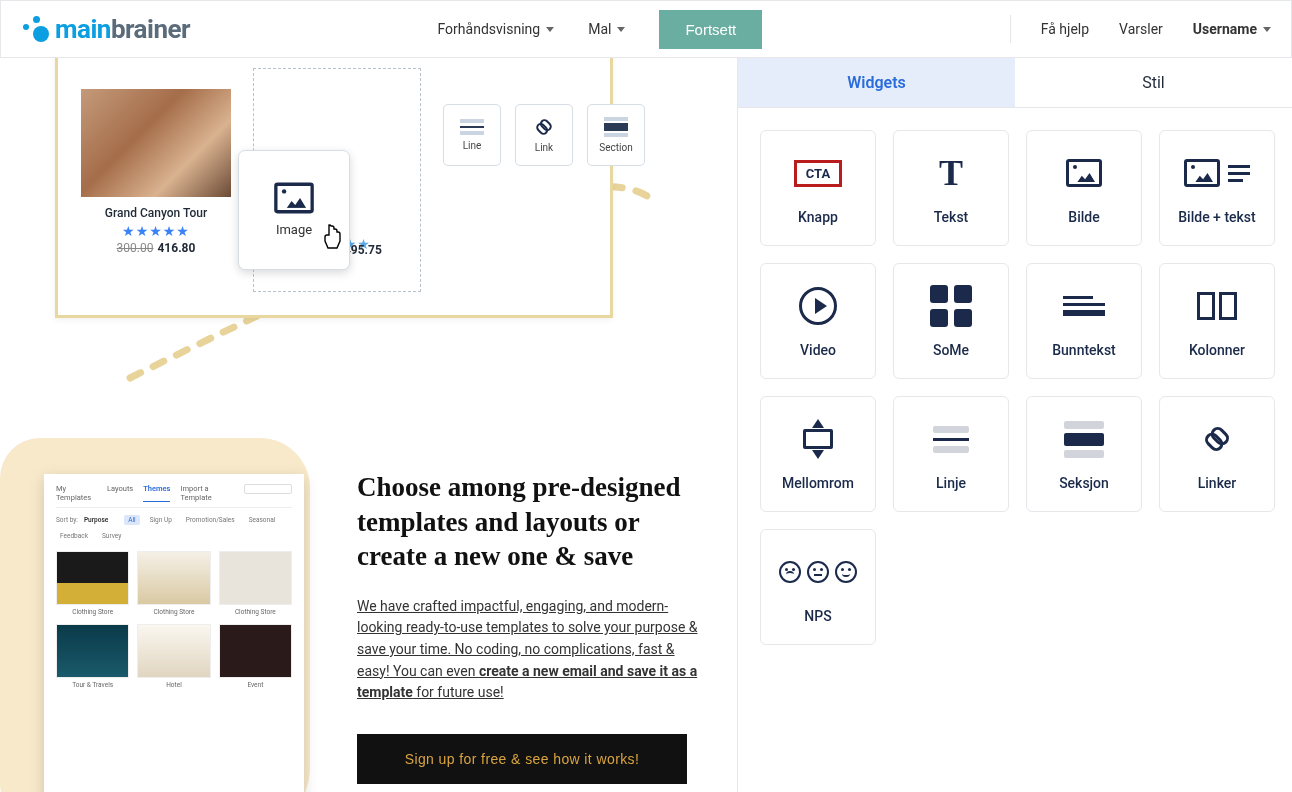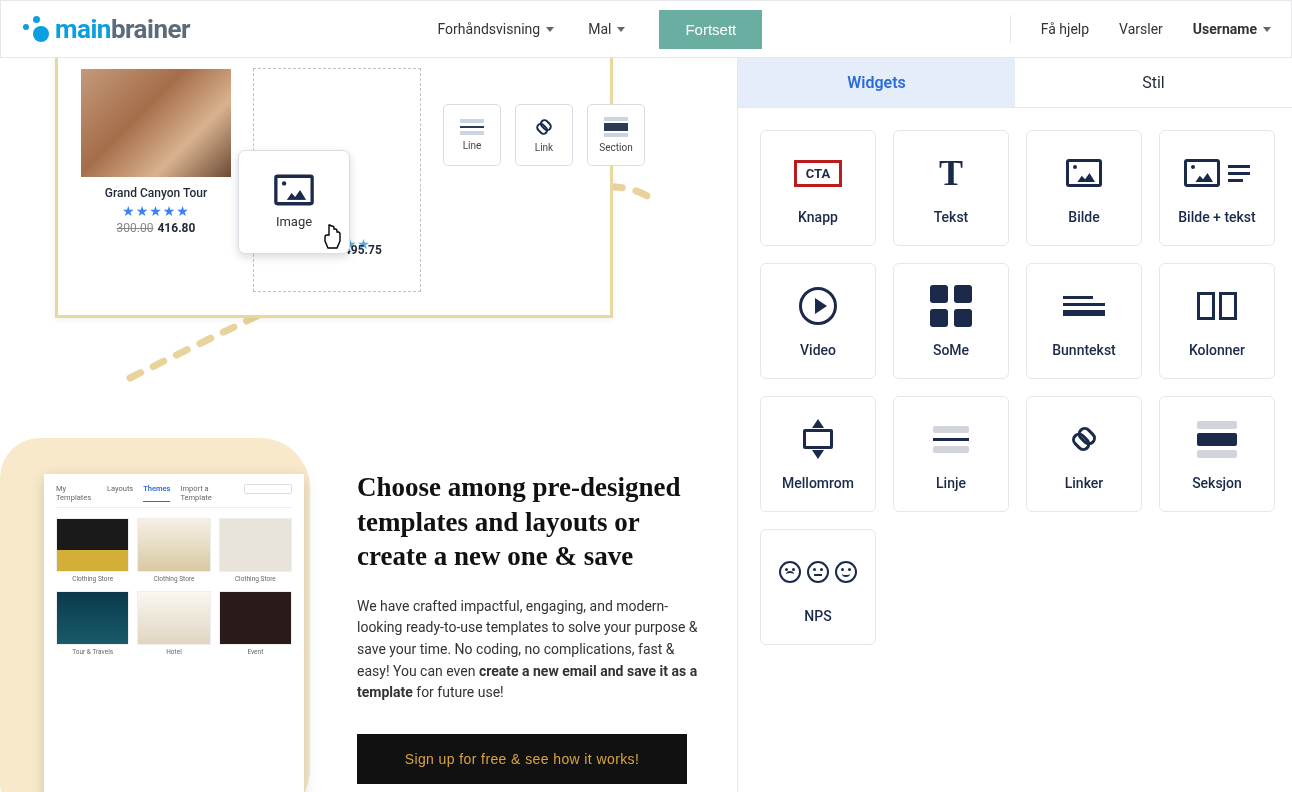--- a/index.html
+++ b/index.html
@@ -63,50 +63,50 @@
   .link-icon .lp:first-child { margin-right: -6px; }
   .section-shape { display: flex; flex-direction: column; gap: 4px; }
   .section-shape .seg { width: 40px; height: 8px; background: #d1d5db; border-radius: 2px; }
   .section-shape .seg.dark { background: #1b2a4a; height: 13px; }
   .line-widget { display: flex; flex-direction: column; gap: 5px; align-items: center; }
   .line-widget .bar { width: 36px; height: 7px; background: #d1d5db; border-radius: 2px; }
   .line-widget .ln { width: 36px; height: 3px; background: #1b2a4a; }
   
   
   .canvas-frame { position: absolute; top: -20px; left: 55px; width: 558px; height: 280px; border: 3px solid #e8d89f; background: #fff; box-shadow: 0 2px 6px rgba(0,0,0,0.06); }
-  .product-card { position: absolute; top: 28px; left: 18px; width: 160px; }
+  .product-card { position: absolute; top: 48px; left: 18px; width: 160px; }
   .product-img { width: 150px; height: 108px; background: linear-gradient(135deg, #c49a7a 0%, #a56d4a 40%, #d9b28f 70%, #6b4a36 100%); margin: 0 auto; }
   .product-title { font-size: 12px; text-align: center; margin-top: 9px; font-weight: 500; }
   .stars { text-align: center; color: #3b82f6; font-size: 14px; margin-top: 3px; letter-spacing: 1px; }
   .price-row { text-align: center; font-size: 12px; margin-top: 2px; }
   .old { text-decoration: line-through; color: #888; margin-right: 4px; }
   .new { font-weight: 700; }
   
   .drop-placeholder { position: absolute; top: 27px; left: 195px; width: 168px; height: 224px; border: 1.5px dashed #b8c2cc; }
-  .drag-tile { position: absolute; top: 92px; left: 238px; width: 112px; height: 104px; background: #fff; border: 1px solid #d6dde5; border-radius: 7px; box-shadow: 0 3px 10px rgba(0,0,0,0.15); display: flex; flex-direction: column; align-items: center; justify-content: center; gap: 10px; }
+  .drag-tile { position: absolute; top: 92px; left: 238px; width: 112px; height: 120px; background: #fff; border: 1px solid #d6dde5; border-radius: 7px; box-shadow: 0 3px 10px rgba(0,0,0,0.15); display: flex; flex-direction: column; align-items: center; justify-content: center; gap: 10px; }
   .drag-tile .lbl { font-size: 13px; color: #333; }
   .cursor { position: absolute; top: 165px; left: 320px; font-size: 22px; text-shadow: 0 1px 2px rgba(0,0,0,0.3); }
   .ph-stars { position: absolute; top: 195px; left: 245px; color: #5aa9e6; font-size: 14px; letter-spacing: 1px; }
   .ph-price { position: absolute; top: 202px; left: 245px; font-size: 12px; }
   
   .tool-row { position: absolute; top: 63px; left: 385px; display: flex; gap: 14px; }
   .tool { width: 58px; height: 62px; border: 1px solid #d6dde5; border-radius: 5px; background: #fff; display: flex; flex-direction: column; align-items: center; justify-content: center; gap: 5px; }
   .tool .tl { font-size: 10px; color: #444; }
   .t-line { display: flex; flex-direction: column; gap: 3px; }
   .t-line .b { width: 24px; height: 4px; background: #cbd5e1; }
   .t-line .l2 { width: 24px; height: 2px; background: #2b3a55; }
   .t-sect { display: flex; flex-direction: column; gap: 2px; }
   .t-sect .s1 { width: 24px; height: 4px; background: #cbd5e1; }
   .t-sect .s2 { width: 24px; height: 8px; background: #2b3a55; }
   
   .dashed-path { position: absolute; top: 120px; left: 90px; width: 600px; height: 320px; pointer-events: none; }
   
   .hero-text { position: absolute; top: 412px; left: 357px; width: 350px; }
   .hero-title { font-family: Georgia, serif; font-size: 27px; font-weight: 700; color: #111; line-height: 1.28; }
-  .hero-body { font-size: 14px; color: #333; margin-top: 22px; line-height: 1.55; }
+  .hero-body { font-size: 14px; color: #333; margin-top: 22px; line-height: 1.55; text-decoration: underline; }
   .hero-body .b { font-weight: 700; }
   .signup-btn { display: block; margin-top: 30px; background: #111; color: #d9a441; padding: 17px 0; width: 330px; text-align: center; font-size: 14px; letter-spacing: 0.4px; cursor: pointer; border: none; }
   
   .template-blob { position: absolute; top: 380px; left: 0; width: 310px; height: 390px; background: #f7e9c9; border-radius: 40px 50px 60px 45px; }
   .template-panel { position: absolute; top: 416px; left: 44px; width: 260px; height: 330px; background: #fff; box-shadow: 0 4px 14px rgba(0,0,0,0.15); padding: 10px 12px; }
   .tp-tabs { display: flex; gap: 10px; font-size: 7.5px; color: #666; border-bottom: 1px solid #eee; padding-bottom: 5px; }
   .tp-tabs .act { color: #2b6cdb; font-weight: 600; border-bottom: 1.5px solid #2b6cdb; padding-bottom: 3px; }
   .tp-search { margin-left: auto; width: 55px; height: 10px; border: 1px solid #ddd; border-radius: 2px; }
   .tp-filters { display: flex; gap: 6px; font-size: 6.5px; color: #777; margin-top: 7px; flex-wrap: wrap; align-items: center; }
   .tp-filters .chip { padding: 1px 4px; }
@@ -221,20 +221,31 @@
 
     <div class="template-blob"></div>
     <div class="template-panel">
       <div class="tp-tabs">
         <span>My Templates</span>
         <span>Layouts</span>
         <span class="act">Themes</span>
         <span>Import a Template</span>
         <span class="tp-search"></span>
       </div>
+      <div class="tp-filters">
+        <span>Sort by:</span>
+        <span style="font-weight:600;color:#333">Purpose</span>
+        <span style="margin-left:4px"></span>
+        <span class="chip act">All</span>
+        <span class="chip">Sign Up</span>
+        <span class="chip">Promotion/Sales</span>
+        <span class="chip">Seasonal</span>
+        <span class="chip">Feedback</span>
+        <span class="chip">Survey</span>
+      </div>
       <div class="tp-grid">
         <div class="tp-card">
             <div class="tp-thumb a"></div>
             <div class="tp-cap">Clothing Store</div>
           </div>
         <div class="tp-card">
             <div class="tp-thumb b"></div>
             <div class="tp-cap">Clothing Store</div>
           </div>
         <div class="tp-card">
@@ -353,39 +364,39 @@
             <div class="line-widget">
               <span class="bar"></span>
               <span class="ln"></span>
               <span class="bar"></span>
             </div>
           </div>
         <span class="widget-label">Linje</span>
       </div>
       <div class="widget">
         <div class="widget-icon">
-            <div class="link-icon">
-              <span class="lp"></span>
-              <span class="lp"></span>
-            </div>
-          </div>
-        <span class="widget-label">Linker</span>
-      </div>
-      <div class="widget">
-        <div class="widget-icon">
             <div class="section-shape">
               <span class="seg"></span>
               <span class="seg dark"></span>
               <span class="seg"></span>
             </div>
           </div>
         <span class="widget-label">Seksjon</span>
       </div>
       <div class="widget">
         <div class="widget-icon">
+            <div class="link-icon">
+              <span class="lp"></span>
+              <span class="lp"></span>
+            </div>
+          </div>
+        <span class="widget-label">Linker</span>
+      </div>
+      <div class="widget">
+        <div class="widget-icon">
             <div class="face-row">
               <span class="face sad"></span>
               <span class="face neu"></span>
               <span class="face hap"></span>
             </div>
           </div>
         <span class="widget-label">NPS</span>
       </div>
     </div>
   </div>

